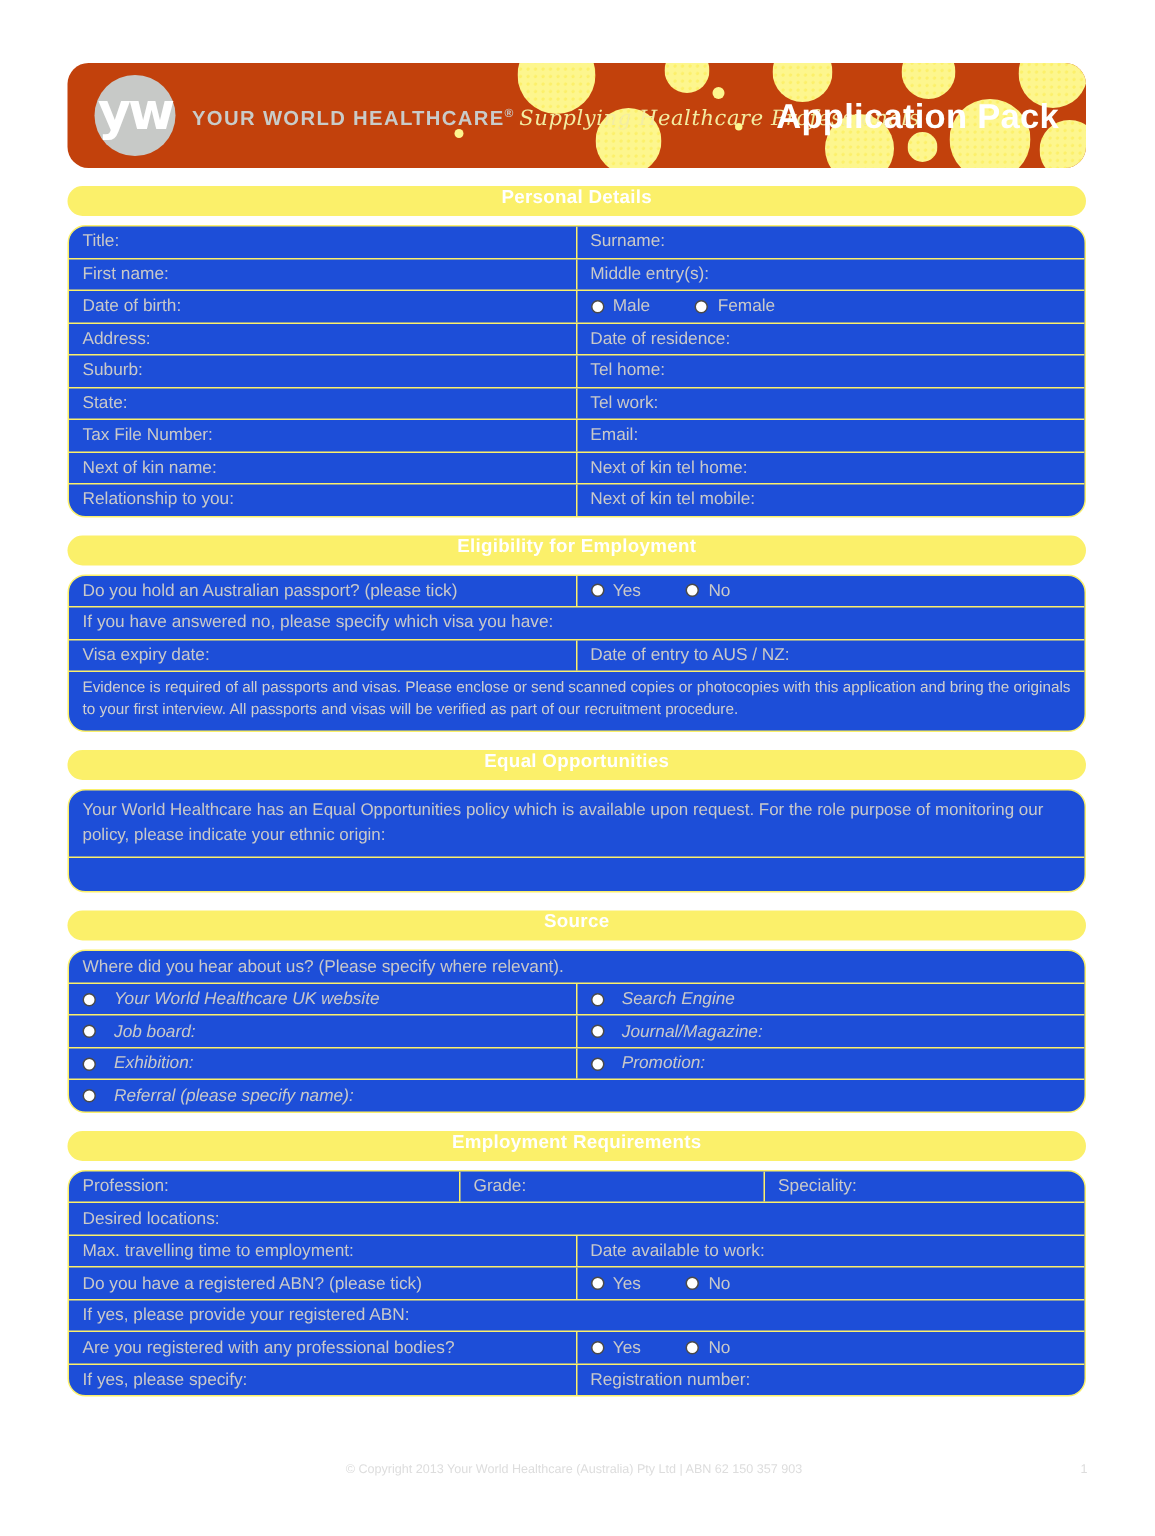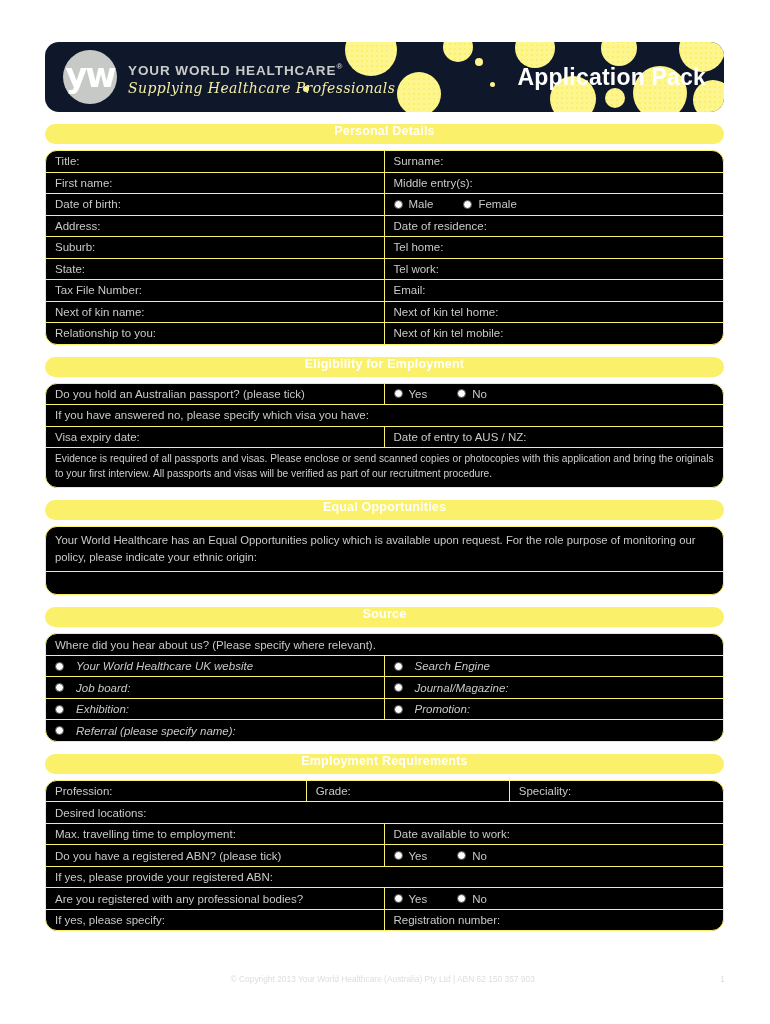--- a/index.html
+++ b/index.html
@@ -25,21 +25,21 @@
     position: absolute;
     left: 45px;
     top: 42px;
     width: 679px;
   }
 
   
   .header {
     position: relative;
     height: 70px;
-    background: #0f172a;
+    background: #c2410c;
     border-radius: 14px;
     overflow: hidden;
   }
   .bubbles { position: absolute; inset: 0; pointer-events: none; }
   .bubble {
     position: absolute;
     border-radius: 50%;
     background: #fdf68e;
   }
   .bubble.dotted {
@@ -66,21 +66,21 @@
   }
   .logo-mark {
     color: #ffffff;
     font-size: 34px;
     font-weight: bold;
     font-family: "DejaVu Sans", sans-serif;
     letter-spacing: -2px;
     line-height: 1;
     margin-top: -4px;
   }
-  .brand-block { display: flex; flex-direction: column; gap: 3px; margin-top: 4px; }
+  .brand-block { display: flex; flex-direction: row; gap: 3px; margin-top: 4px; }
   .brand-name {
     color: #c9cbc9;
     font-size: 13.5px;
     font-weight: bold;
     letter-spacing: 0.9px;
   }
   .brand-name sup { font-size: 8px; vertical-align: super; }
   .brand-tagline {
     color: #f3eda2;
     font-size: 14px;
@@ -114,21 +114,21 @@
     font-weight: bold;
     letter-spacing: 0.2px;
   }
 
   
   .tbl {
     margin-top: 6px;
     border: 1.6px solid #fbf06a;
     border-radius: 12px;
     overflow: hidden;
-    background: #000000;
+    background: #1d4ed8;
   }
   .row {
     display: flex;
     border-bottom: 1.2px solid #fbf06a;
     min-height: 20.5px;
   }
   .row:last-child { border-bottom: none; }
   .cell {
     padding: 3px 9px;
     font-size: 11.5px;

